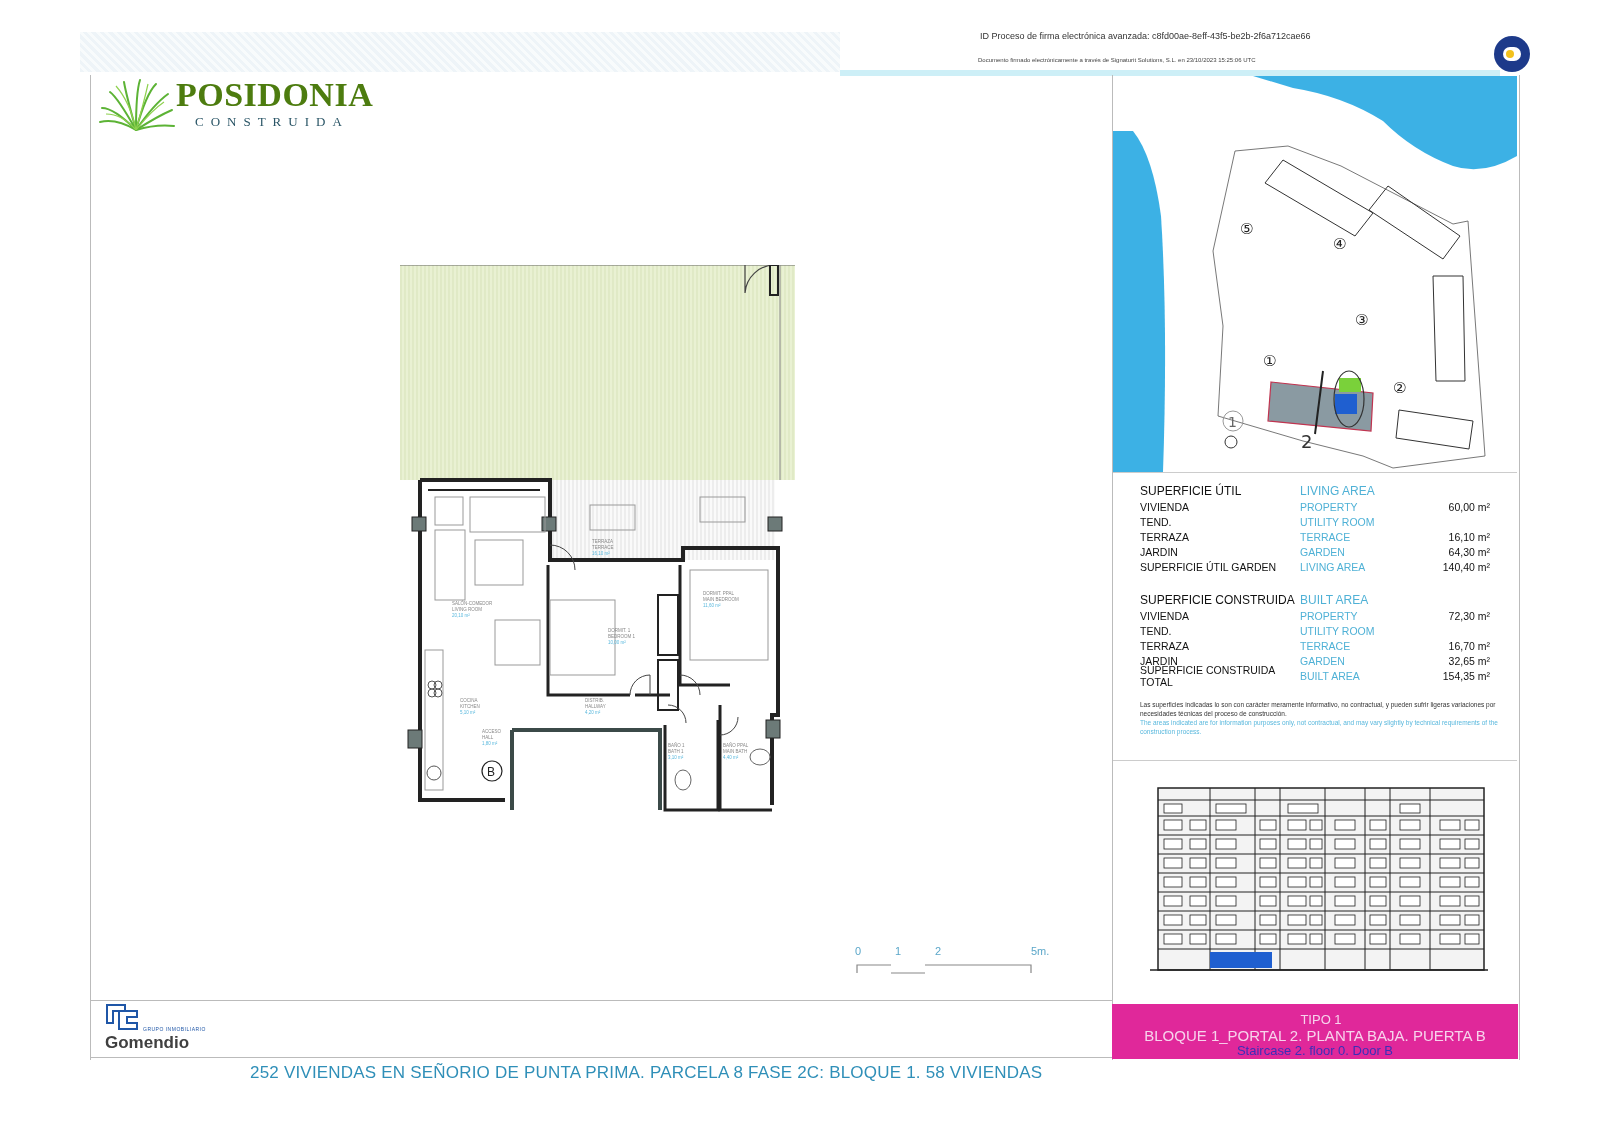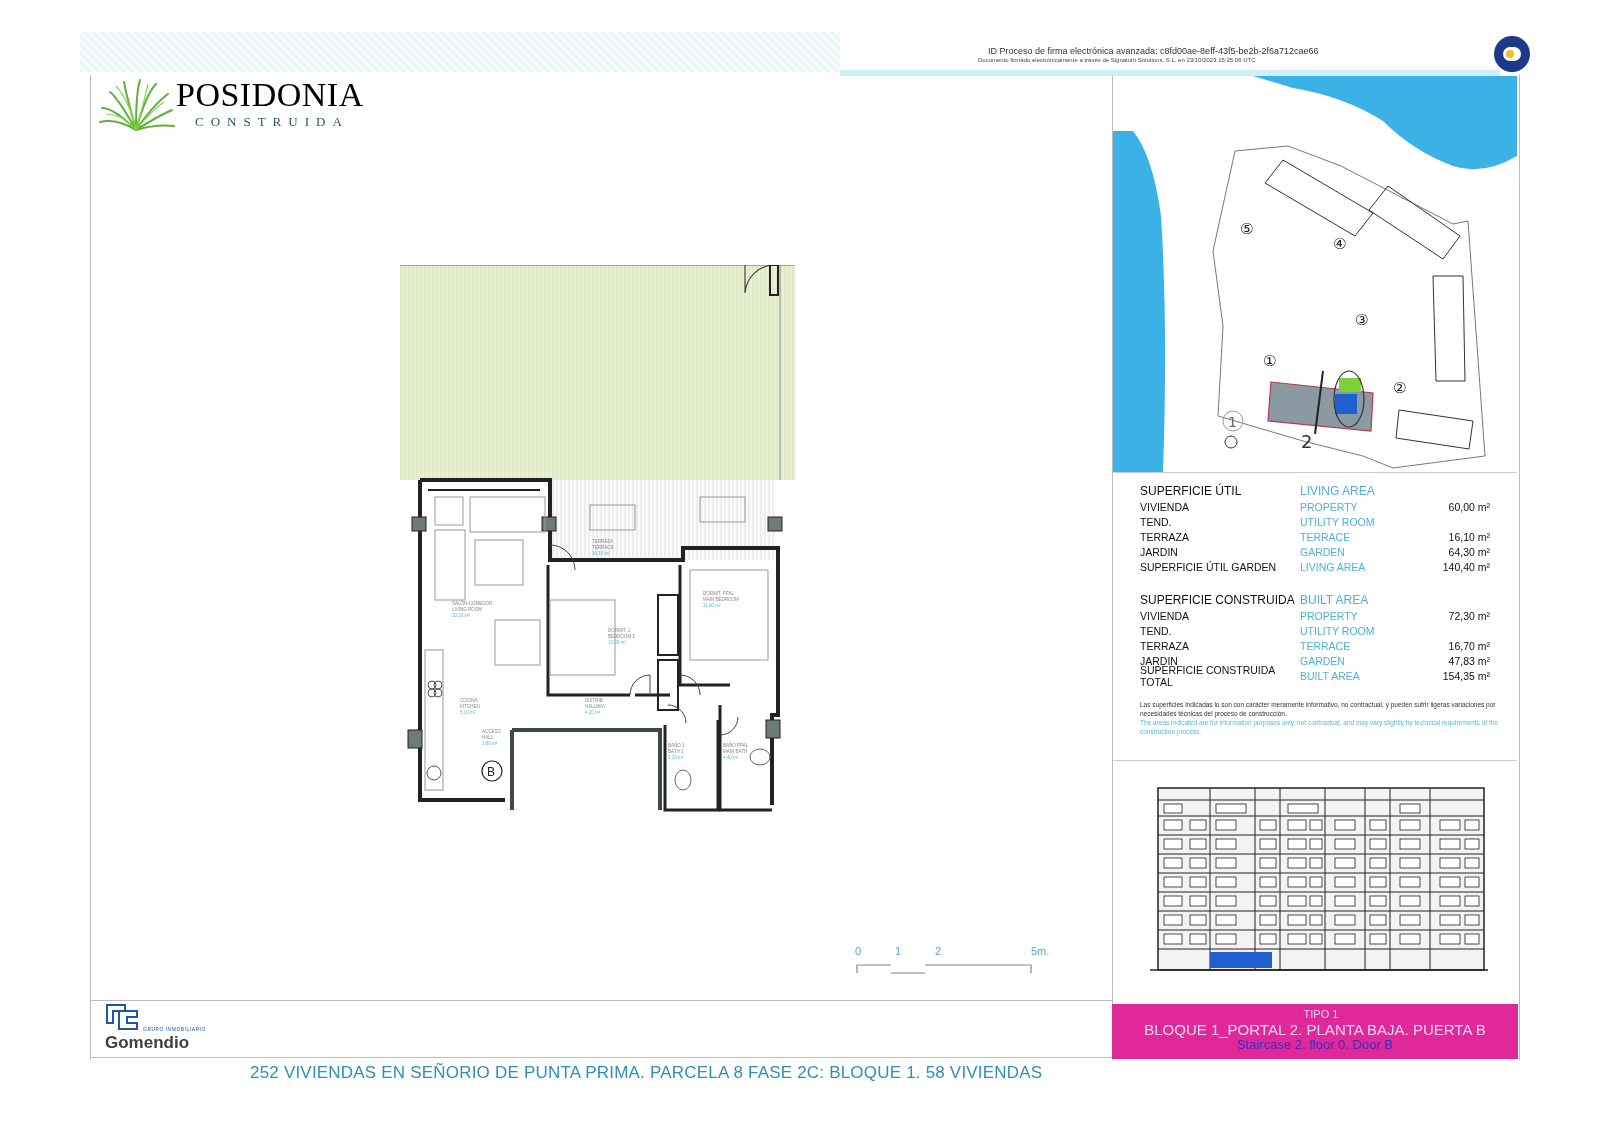--- a/index.html
+++ b/index.html
@@ -2,29 +2,29 @@
 <html><head>
 <meta charset="utf-8">
 <style>
   html, body { margin:0; padding:0; }
   body { width:1600px; height:1130px; background:#ffffff; position:relative; overflow:hidden;
          font-family:"Liberation Sans", sans-serif; color:#222; }
   .abs { position:absolute; }
   .topband { left:80px; top:32px; width:760px; height:40px;
     background:repeating-linear-gradient(45deg,#eef4f8 0 3px,#f8fbfc 3px 6px); }
   .topband-r { left:840px; top:70px; width:660px; height:6px; background:#cdeff7; }
-  .sig1 { left:980px; top:46px; font-size:9px; color:#333;margin-left:8px; }
+  .sig1 { left:980px; top:31px; font-size:9px; color:#333; }
   .sig2 { left:978px; top:57px; font-size:6px; color:#444; }
   .sig-badge { left:1494px; top:36px; width:36px; height:36px; border-radius:50%; background:#1d3a8a;
     display:flex; align-items:center; justify-content:center; }
   .sig-badge span { width:18px; height:14px; border-radius:7px; background:#fff; display:block; position:relative; }
   .sig-badge span::after { content:""; position:absolute; left:3px; top:3px; width:8px; height:8px; border-radius:50%; background:#f3c11c; }
   .frame { left:90px; top:75px; width:1428px; height:985px; border-left:1px solid #bbb; }
   .right-panel { left:1112px; top:75px; width:406px; height:985px; border-left:1px solid #bbb; border-right:1px solid #bbb; }
-  .logo-text { left:176px; top:76px; font-family:"Liberation Serif", serif; font-size:34px; color:#000000; letter-spacing:0.5px; }
+  .logo-text { left:176px; top:76px; font-family:"Liberation Serif", serif; font-size:34px; color:#4d7c0f; letter-spacing:0.5px;font-weight:bold; }
   .logo-sub { left:195px; top:114px; font-family:"Liberation Serif", serif; font-size:13px; letter-spacing:7px; color:#2a5566; }
   .plan { left:400px; top:265px; width:410px; height:560px; }
   .site { left:1113px; top:76px; width:404px; height:396px; }
   .sep { height:1px; background:#ccc; }
   .areas { left:1140px; top:482px; width:350px; font-size:10.5px; }
   .areas .row { display:flex; height:15px; align-items:center; }
   .areas .c1 { width:160px; color:#111; }
   .areas .c2 { width:130px; color:#4fb1d6; }
   .areas .c3 { flex:1; text-align:right; color:#111; }
   .areas .head { font-size:12px; height:17px; }
@@ -33,21 +33,21 @@
   .disclaimer .en { color:#59b8dd; }
   .elev { left:1150px; top:780px; width:338px; height:198px; }
   .footer-line { left:90px; top:1000px; width:1022px; height:1px; background:#bbb; }
   .footer-line2 { left:90px; top:1057px; width:1022px; height:1px; background:#bbb; }
   .gomendio { left:105px; top:1003px; }
   .gomendio .mark { width:34px; height:28px; }
   .gomendio .small { font-size:5px; color:#1f56a7; position:absolute; left:38px; top:23px; letter-spacing:0.5px; white-space:nowrap; }
   .gomendio .name { position:absolute; left:0; top:30px; font-size:17px; font-weight:bold; color:#404040; }
   .project-title { left:250px; top:1063px; font-size:17px; color:#2f8fb8; letter-spacing:0.2px; white-space:nowrap; }
   .tipo { left:1112px; top:1004px; width:406px; height:55px; background:#e0289a; text-align:center; color:#f7d3ec; }
-  .tipo .t1 { font-size:11px; line-height:16px; margin-top:2px;padding-left:12px; }
+  .tipo .t1 { font-size:13px; line-height:16px; margin-top:8px;padding-left:12px; }
   .tipo .t2 { font-size:15px; line-height:16px; }
   .tipo .t3 { font-size:13px; line-height:14px; color:#3b2fb8; }
   .scale { left:855px; top:945px; width:200px; height:30px; }
   .scale-label { position:absolute; top:0; font-size:11px; color:#5ba7c9; }
 </style>
 </head>
 <body>
 
 <div class="abs topband"></div>
 <div class="abs topband-r"></div>
@@ -263,21 +263,21 @@
       <span class="c3"></span>
     </div>
   <div class="row">
       <span class="c1">TERRAZA</span>
       <span class="c2">TERRACE</span>
       <span class="c3">16,70 m²</span>
     </div>
   <div class="row">
       <span class="c1">JARDIN</span>
       <span class="c2">GARDEN</span>
-      <span class="c3">47,83 m²</span>
+      <span class="c3">32,65 m²</span>
     </div>
   <div class="row">
       <span class="c1">SUPERFICIE CONSTRUIDA TOTAL</span>
       <span class="c2">BUILT AREA</span>
       <span class="c3">154,35 m²</span>
     </div>
 </div>
 
 <div class="abs disclaimer">
   <div>Las superficies indicadas lo son con carácter meramente informativo, no contractual, y pueden sufrir ligeras variaciones por necesidades técnicas del proceso de construcción.</div>

